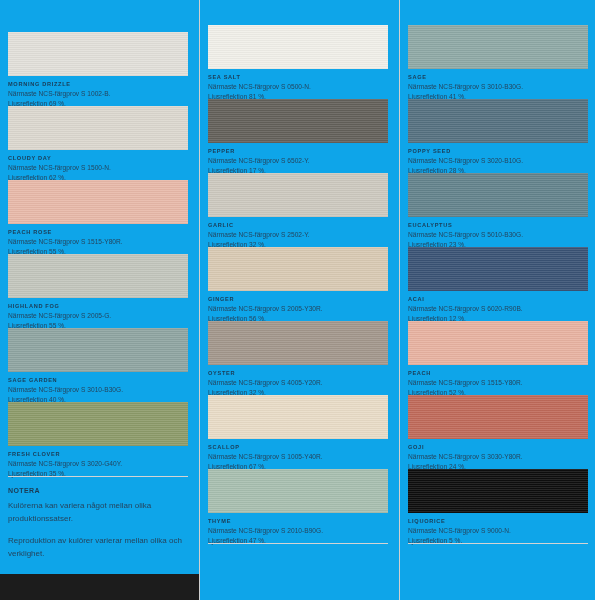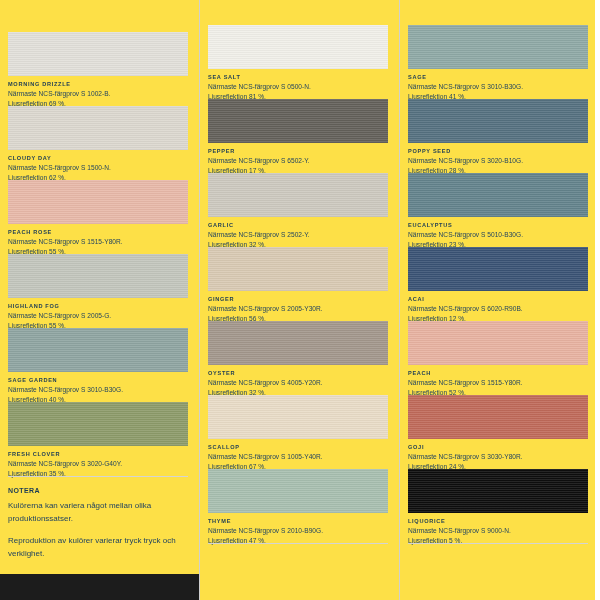--- a/index.html
+++ b/index.html
@@ -14,21 +14,21 @@
     background: #ffffff;
     font-family: "Liberation Sans", sans-serif;
     position: relative;
   }
 
   
   .page {
     position: absolute;
     left: 0; top: 0;
     width: 600px; height: 600px;
-    background: #fde047;
+    background: #0ea5e9;
   }
 
   .columns {
     position: absolute;
     left: 0; top: 0;
     width: 600px; height: 600px;
     display: flex;
   }
 
   .column {
@@ -206,21 +206,21 @@
           <div class="caption">
             <div class="sw-name">FRESH CLOVER</div>
             <div class="sw-ncs">Närmaste NCS-färgprov S 3020-G40Y.</div>
             <div class="sw-lrv">Ljusreflektion 35 %.</div>
           </div>
         </div>
         <div class="entry-rule" style="top: 476px;"></div>
         <div class="note">
           <div class="note-title">NOTERA</div>
           <div class="note-p">Kulörerna kan variera något mellan olika produktionssatser.</div>
-          <div class="note-p">Reproduktion av kulörer varierar tryck tryck och verklighet.</div>
+          <div class="note-p">Reproduktion av kulörer varierar mellan olika och verklighet.</div>
         </div>
       </div>
       <div class="column col-2">
         <div class="swatch-entry" style="top: 25px; left: 8px;">
           <div class="swatch" style="background: rgb(241, 239, 233);"></div>
           <div class="caption">
             <div class="sw-name">SEA SALT</div>
             <div class="sw-ncs">Närmaste NCS-färgprov S 0500-N.</div>
             <div class="sw-lrv">Ljusreflektion 81 %.</div>
           </div>

